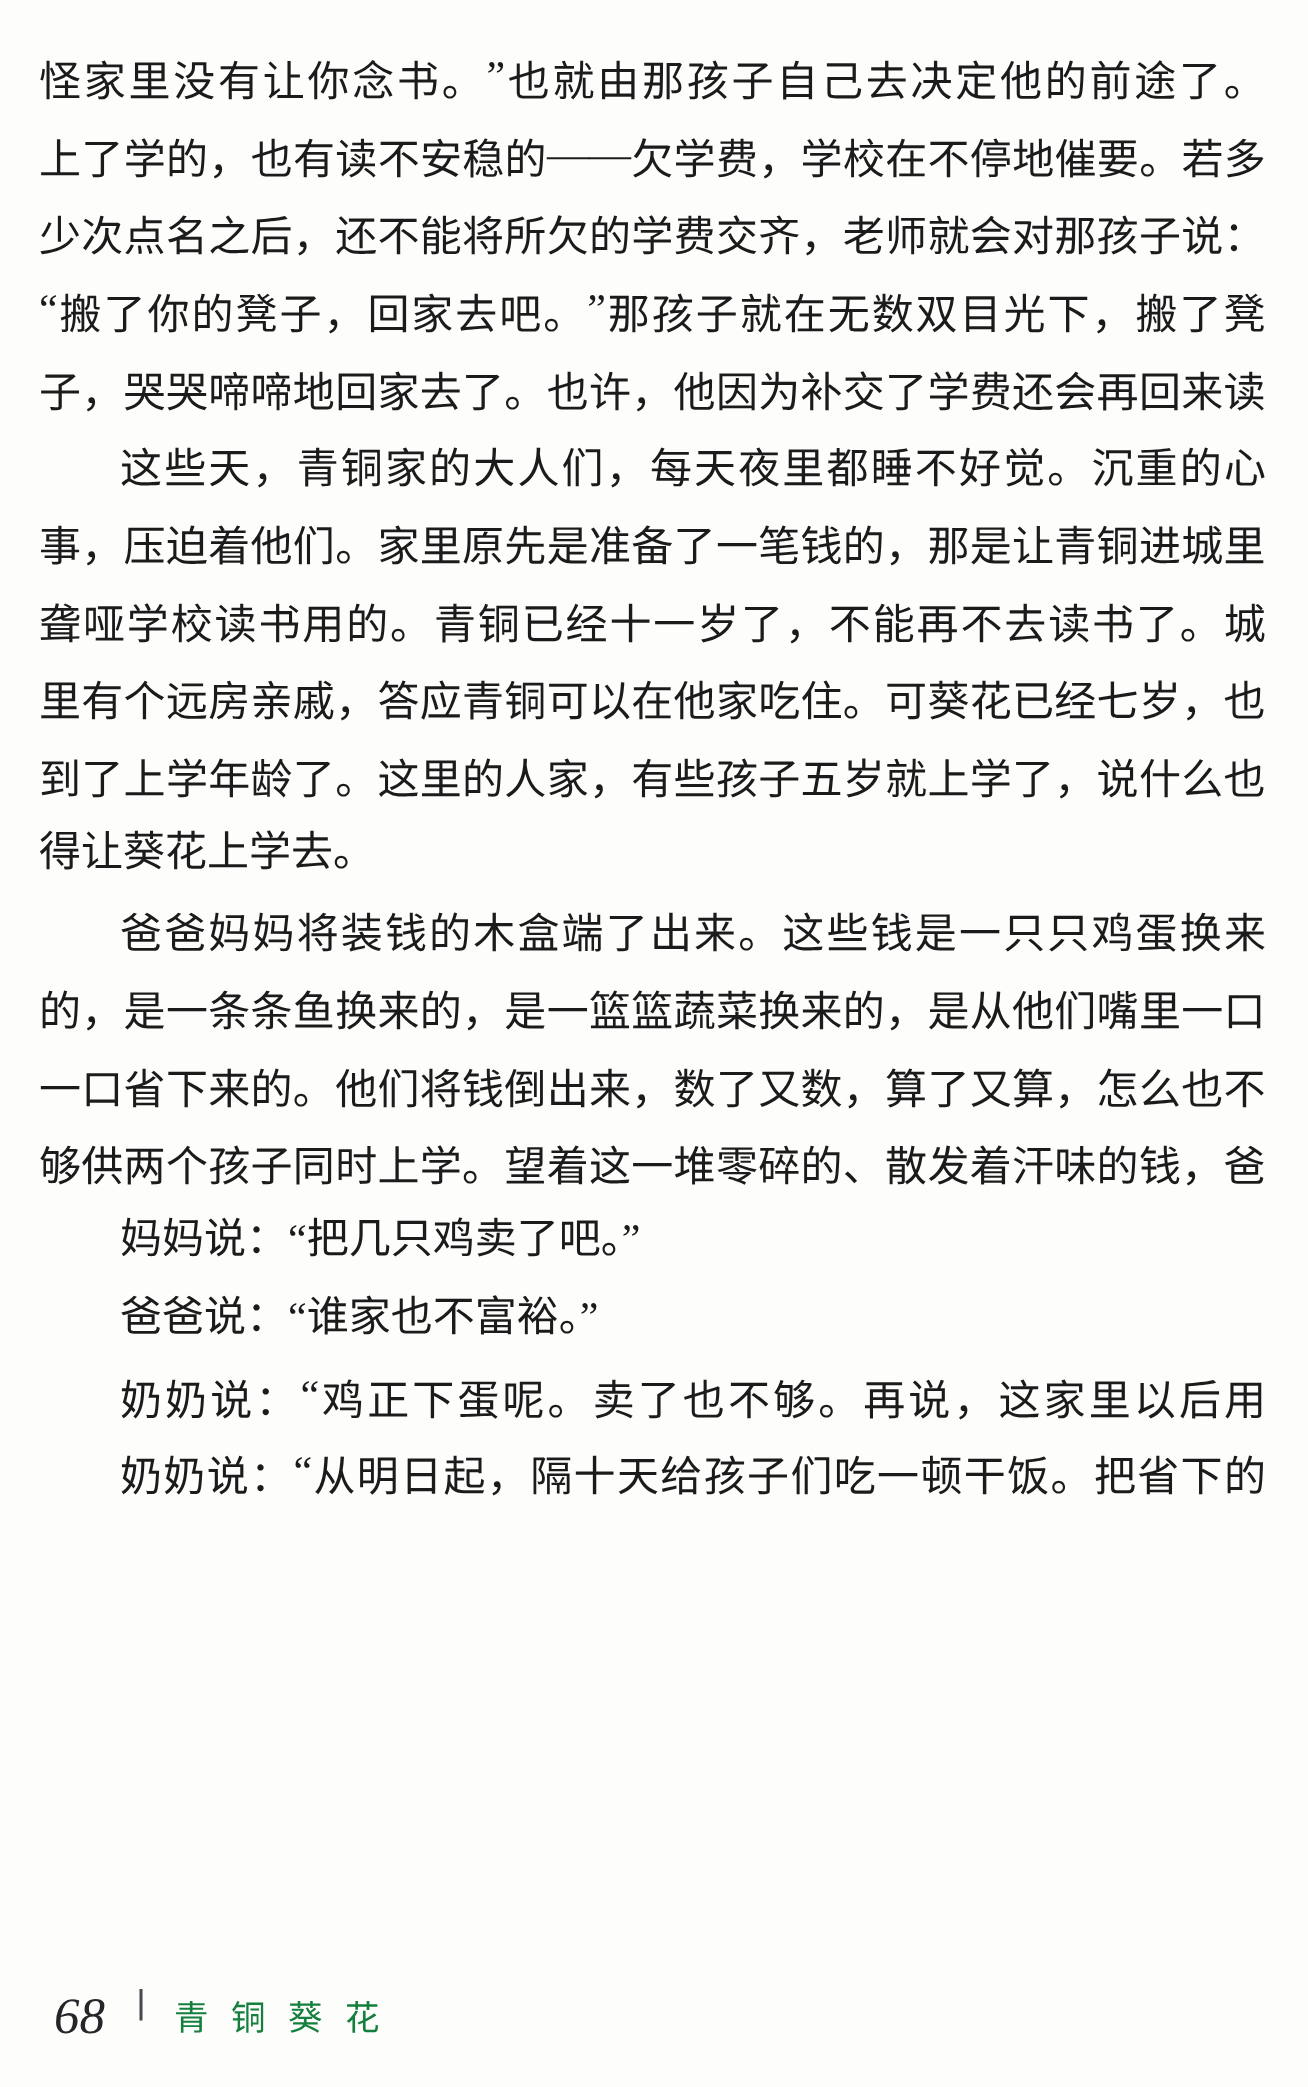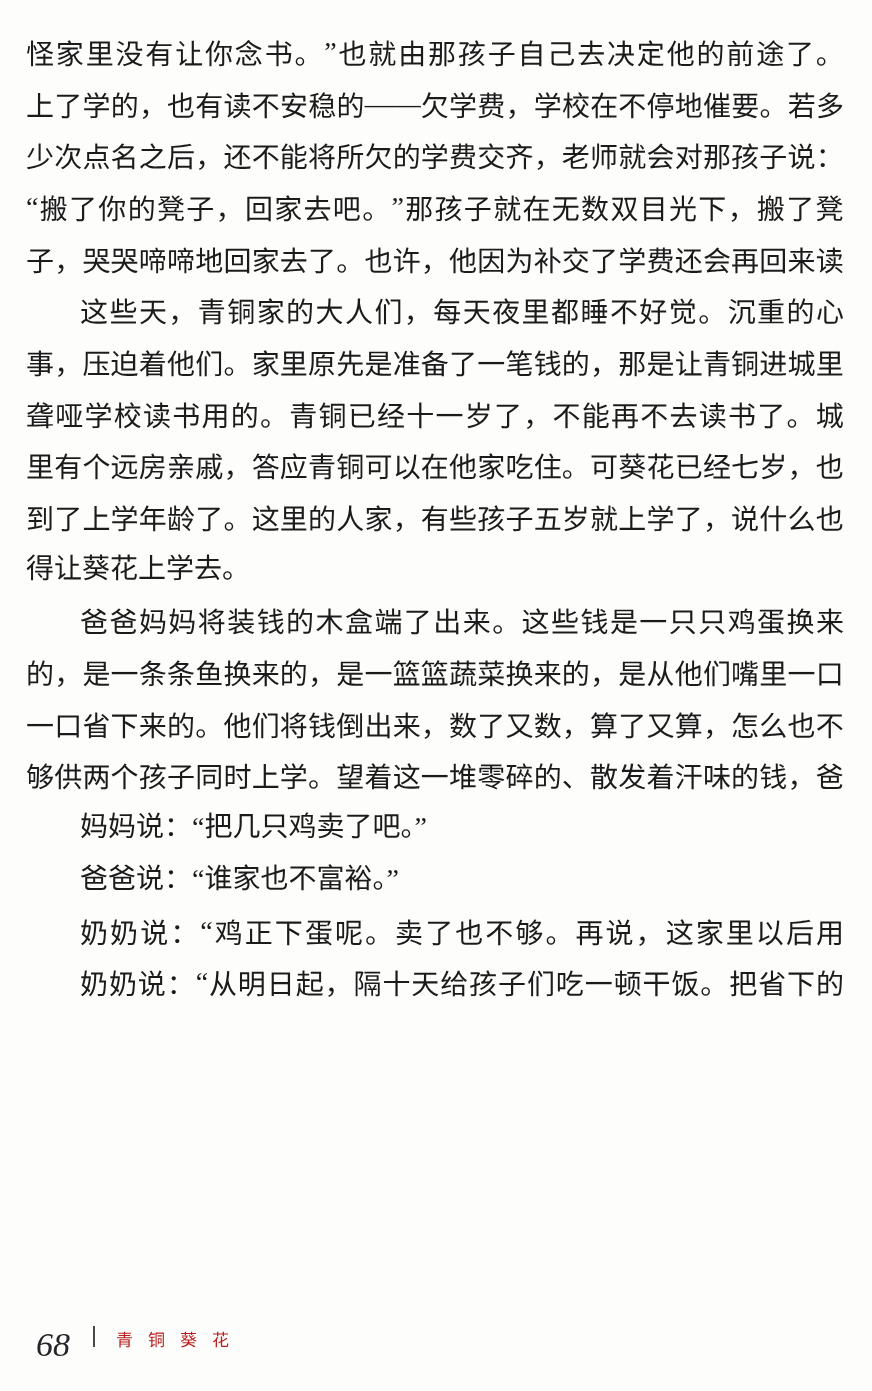--- a/index.html
+++ b/index.html
@@ -45,22 +45,22 @@
     font-size: 34px;
     font-style: italic;
     color: #26262a;
   }
   .footer-divider {
     width: 2px; height: 21px;
     background: #47474c;
     margin: 0 21px 0 23px;
   }
   .book-title {
-    font-size: 17px;
-    color: #b91c1c;
+    font-size: 23px;
+    color: #15803d;
     letter-spacing: 15px;
   }
 </style>
 </head>
 <body>
 
 <div class="page">
 
   <div class="text-block">
     <div class="line full">

